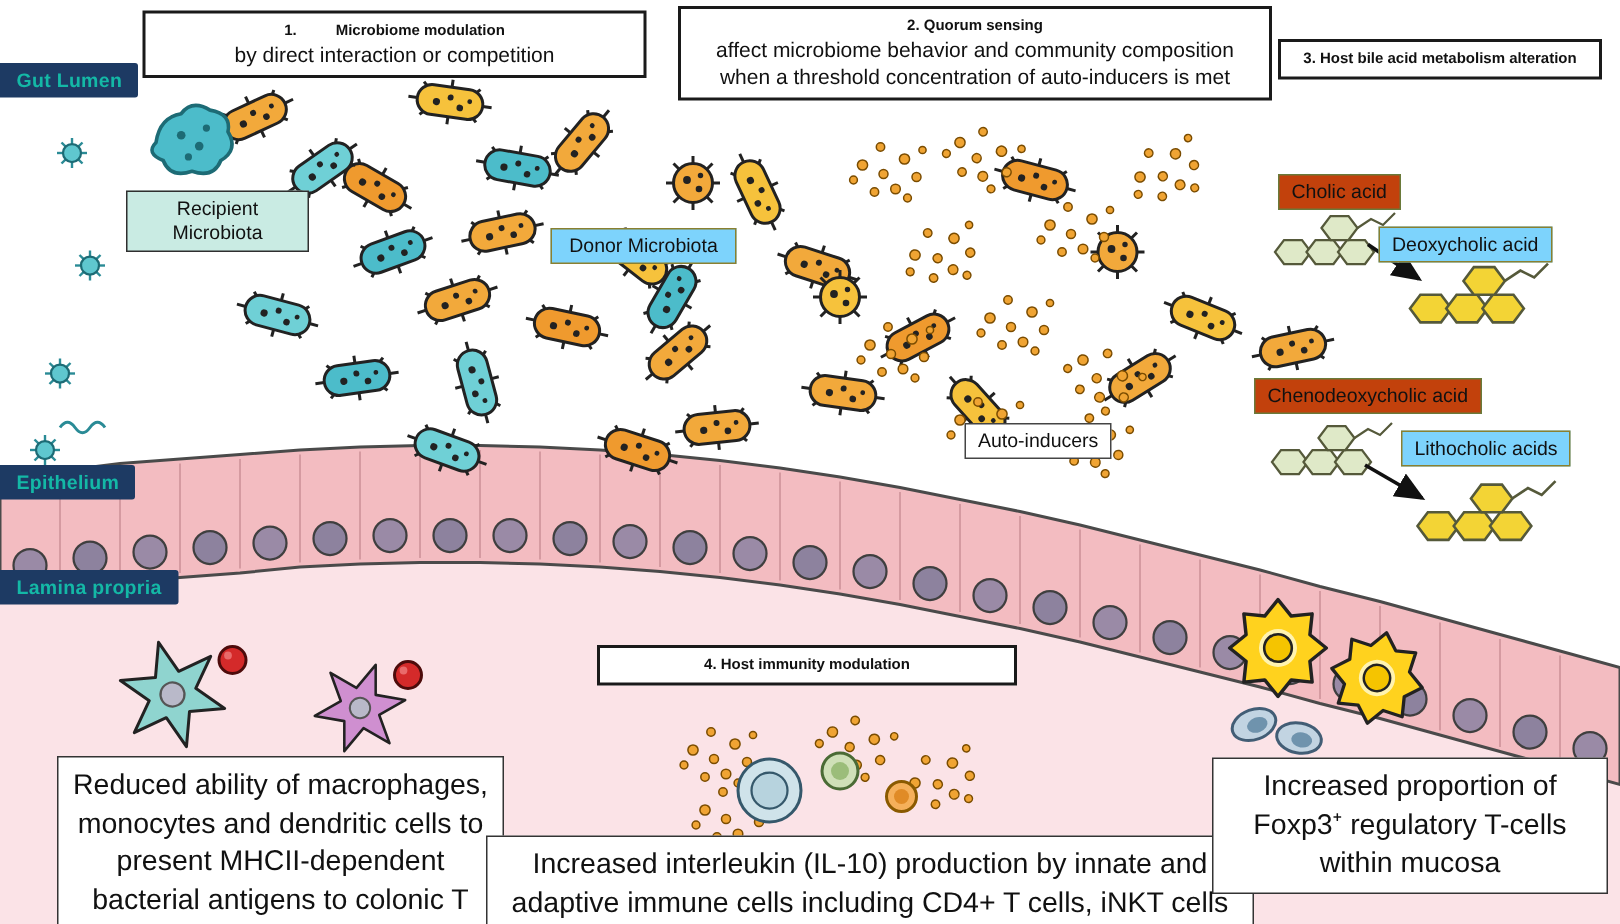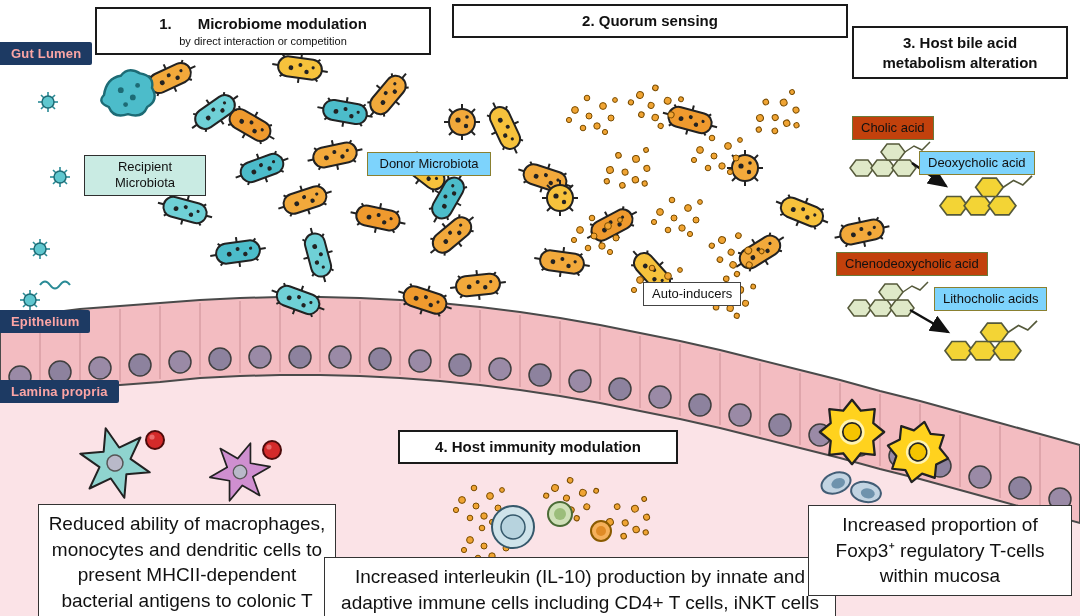--- a/index.html
+++ b/index.html
@@ -2,34 +2,34 @@
 <html><head>
 <meta charset="utf-8">
 <style>
   html,body{margin:0;padding:0;background:#e8e8e8;}
   .stage{
     position:relative;width:1080px;height:616px;background:#ffffff;
     overflow:hidden;font-family:"Liberation Sans",sans-serif;color:#111;
   }
   svg.art{position:absolute;left:0;top:0;}
   .navy-label{
-    position:absolute;background:#1d3a63;color:#fca5a5;font-weight:bold;
+    position:absolute;background:#1d3a63;color:#14b8a6;font-weight:bold;
     font-size:13px;padding:4px 11px;letter-spacing:.2px;border-radius:0 2px 2px 0;
   }
   .callout{
     position:absolute;background:#fff;border:2px solid #1a1a1a;
     text-align:center;padding:5px 10px;
   }
-  .callout-title{font-weight:bold;font-size:15px;line-height:1.3;}
-  .callout-body{font-size:11px;line-height:1.3;}
+  .callout-title{font-weight:bold;font-size:10px;line-height:1.3;}
+  .callout-body{font-size:14px;line-height:1.3;}
   .num-gap{display:inline-block;margin-right:26px;}
   .tag{
     position:absolute;font-size:13px;text-align:center;padding:3px 8px;line-height:1.25;
   }
-  .tag.teal{background:#c9ebe3;border:1.5px solid #2f2f2f;margin-top:28px;}
+  .tag.teal{background:#c9ebe3;border:1.5px solid #2f2f2f;}
   .tag.yellow{background:#7dd3fc;border:1.5px solid #8a8030;}
   .tag.green{background:#c2410c;border:1.5px solid #6a7a3a;}
   .tag.white{background:#fff;border:1.5px solid #444;}
   .note{
     position:absolute;background:#fff;border:1.5px solid #333;
     font-size:19px;text-align:center;padding:6px 9px;line-height:1.35;
   }
 </style>
 </head>
 <body>
@@ -309,20 +309,21 @@
 
   <div class="callout" style="left:95px;top:7px;width:312px">
     <div class="callout-title">
       <span class="num-gap">1.</span><span>Microbiome modulation</span>
     </div>
     <div class="callout-body">by direct interaction or competition</div>
   </div>
 
   <div class="callout" style="left:452px;top:4px;width:372px">
     <div class="callout-title">2. Quorum sensing</div>
+    <div class="callout-body">affect microbiome behavior and community composition when a threshold concentration of auto-inducers is met</div>
   </div>
 
   <div class="callout" style="left:852px;top:26px;width:192px">
     <div class="callout-title">3. Host bile acid metabolism alteration</div>
   </div>
 
   <div class="callout" style="left:398px;top:430px;width:256px">
     <div class="callout-title">4. Host immunity modulation</div>
   </div>
 

